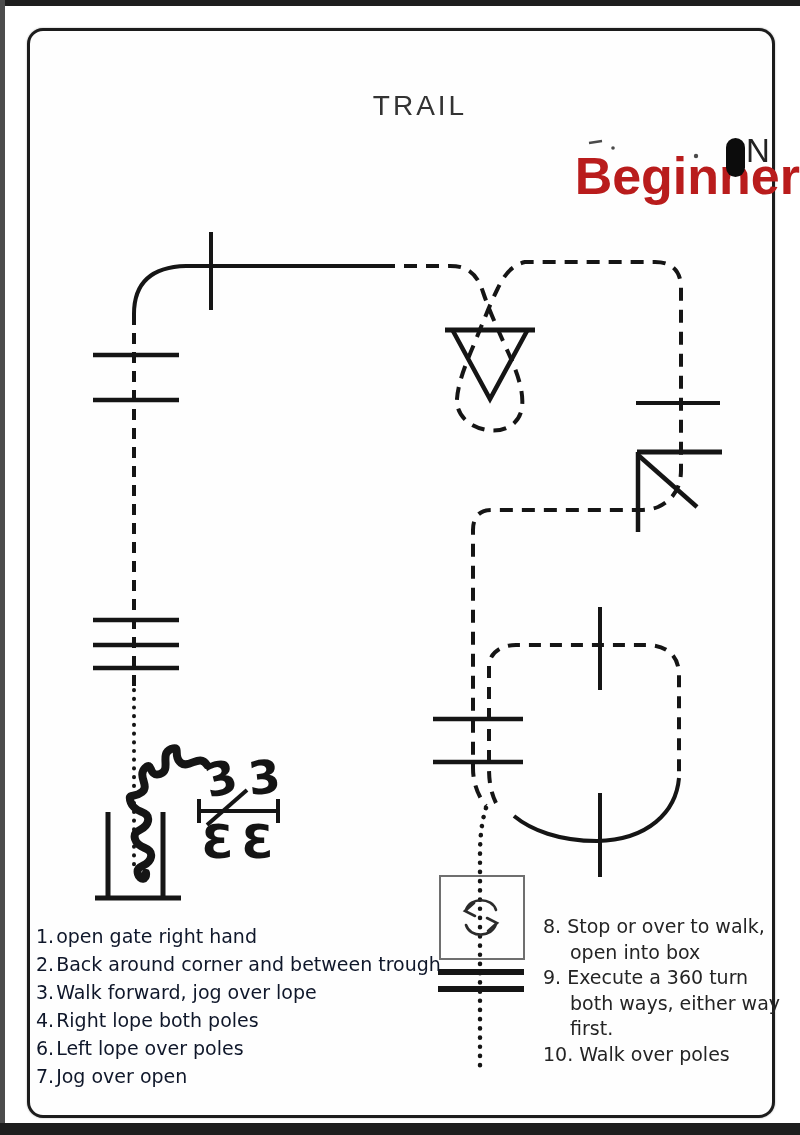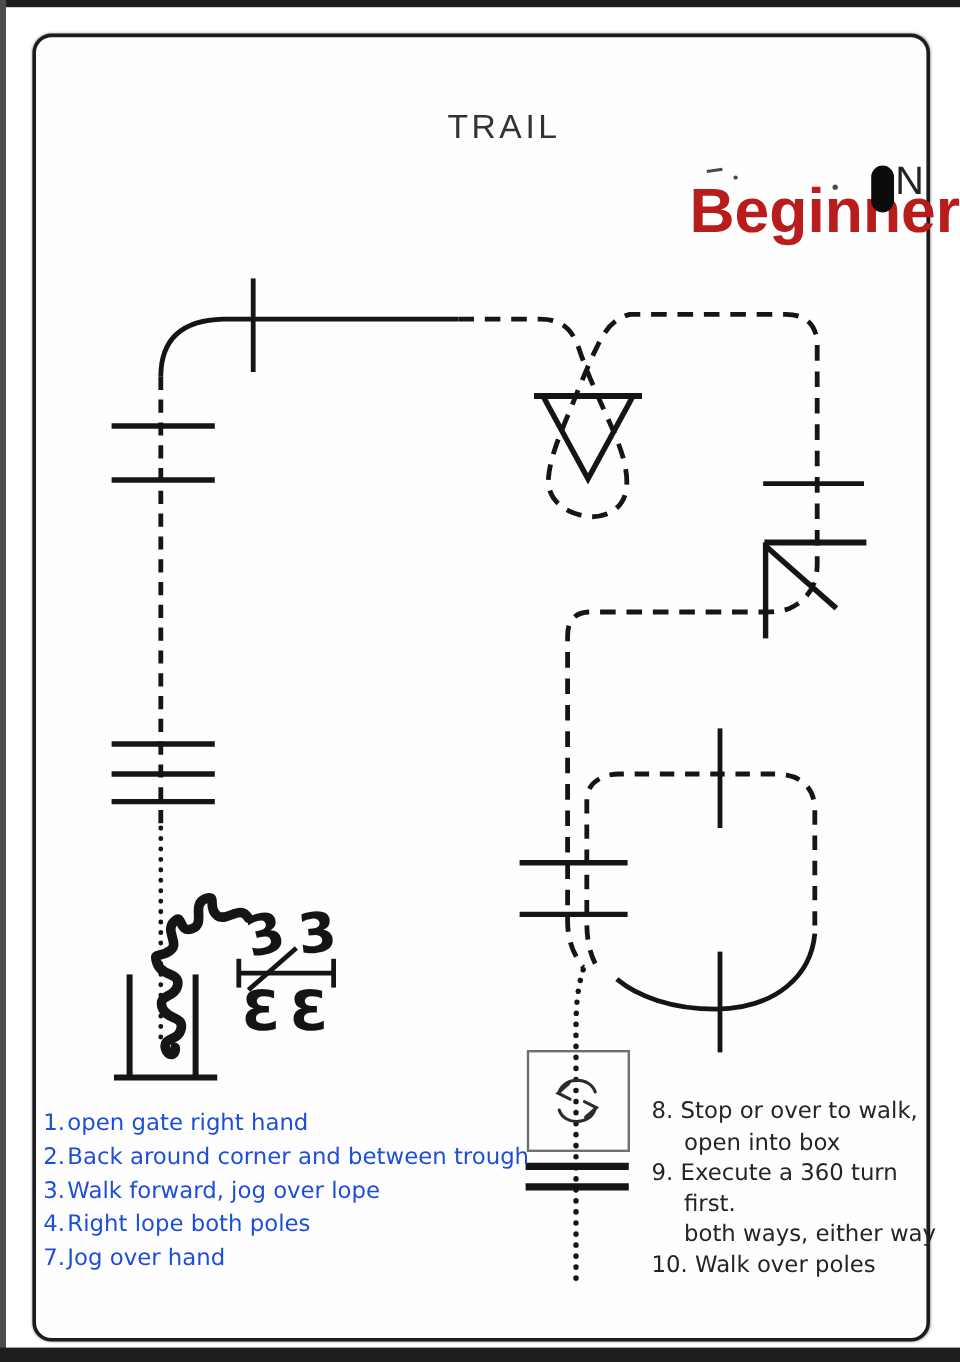--- a/index.html
+++ b/index.html
@@ -26,21 +26,21 @@
   .compass-pill{
     position:absolute;left:726px;top:138px;width:19px;height:39px;
     border-radius:10px;background:#0c0c0c;
   }
   .compass-n{
     position:absolute;left:746px;top:132px;font-family:"Liberation Sans",sans-serif;
     font-size:33px;color:#222;
   }
   svg.course{position:absolute;left:0;top:0;width:800px;height:1135px;}
   .list-left{
-    position:absolute;left:36px;top:922px;font-size:19px;line-height:28px;color:#1d4ed8;
+    position:absolute;left:36px;top:922px;font-size:19px;line-height:28px;color:#0f172a;
   }
   .list-left .row{white-space:nowrap;}
   .list-left .num{margin-right:2px;}
   .list-right{
     position:absolute;left:543px;top:914px;width:240px;
     font-size:19px;line-height:25.5px;color:#242424;
   }
   .list-right .rr{display:flex;}
   .list-right .num{margin-right:6px;}
   .list-right .cont{padding-left:27px;}
@@ -178,33 +178,34 @@
         <text transform="translate(273,858) scale(-1,1)">3</text>
       </g>
     </g>
   </svg>
 
   <div class="list-left">
     <div class="row"><span class="num">1.</span><span>open gate right hand</span></div>
     <div class="row"><span class="num">2.</span><span>Back around corner and between trough</span></div>
     <div class="row"><span class="num">3.</span><span>Walk forward, jog over lope</span></div>
     <div class="row"><span class="num">4.</span><span>Right lope both poles</span></div>
-    <div class="row"><span class="num">7.</span><span>Jog over hand</span></div>
+    <div class="row"><span class="num">6.</span><span>Left lope over poles</span></div>
+    <div class="row"><span class="num">7.</span><span>Jog over open</span></div>
   </div>
 
   <div class="list-right">
     <div class="rr">
         <span class="num">8.</span>
         <span>Stop or over to walk,</span>
       </div>
     <div class="cont">open into box</div>
     <div class="rr">
         <span class="num">9.</span>
         <span>Execute a 360 turn</span>
       </div>
+    <div class="cont">both ways, either way</div>
     <div class="cont">first.</div>
-    <div class="cont">both ways, either way</div>
     <div class="rr">
         <span class="num">10.</span>
         <span>Walk over poles</span>
       </div>
   </div>
 </div>
 
 </body></html>

